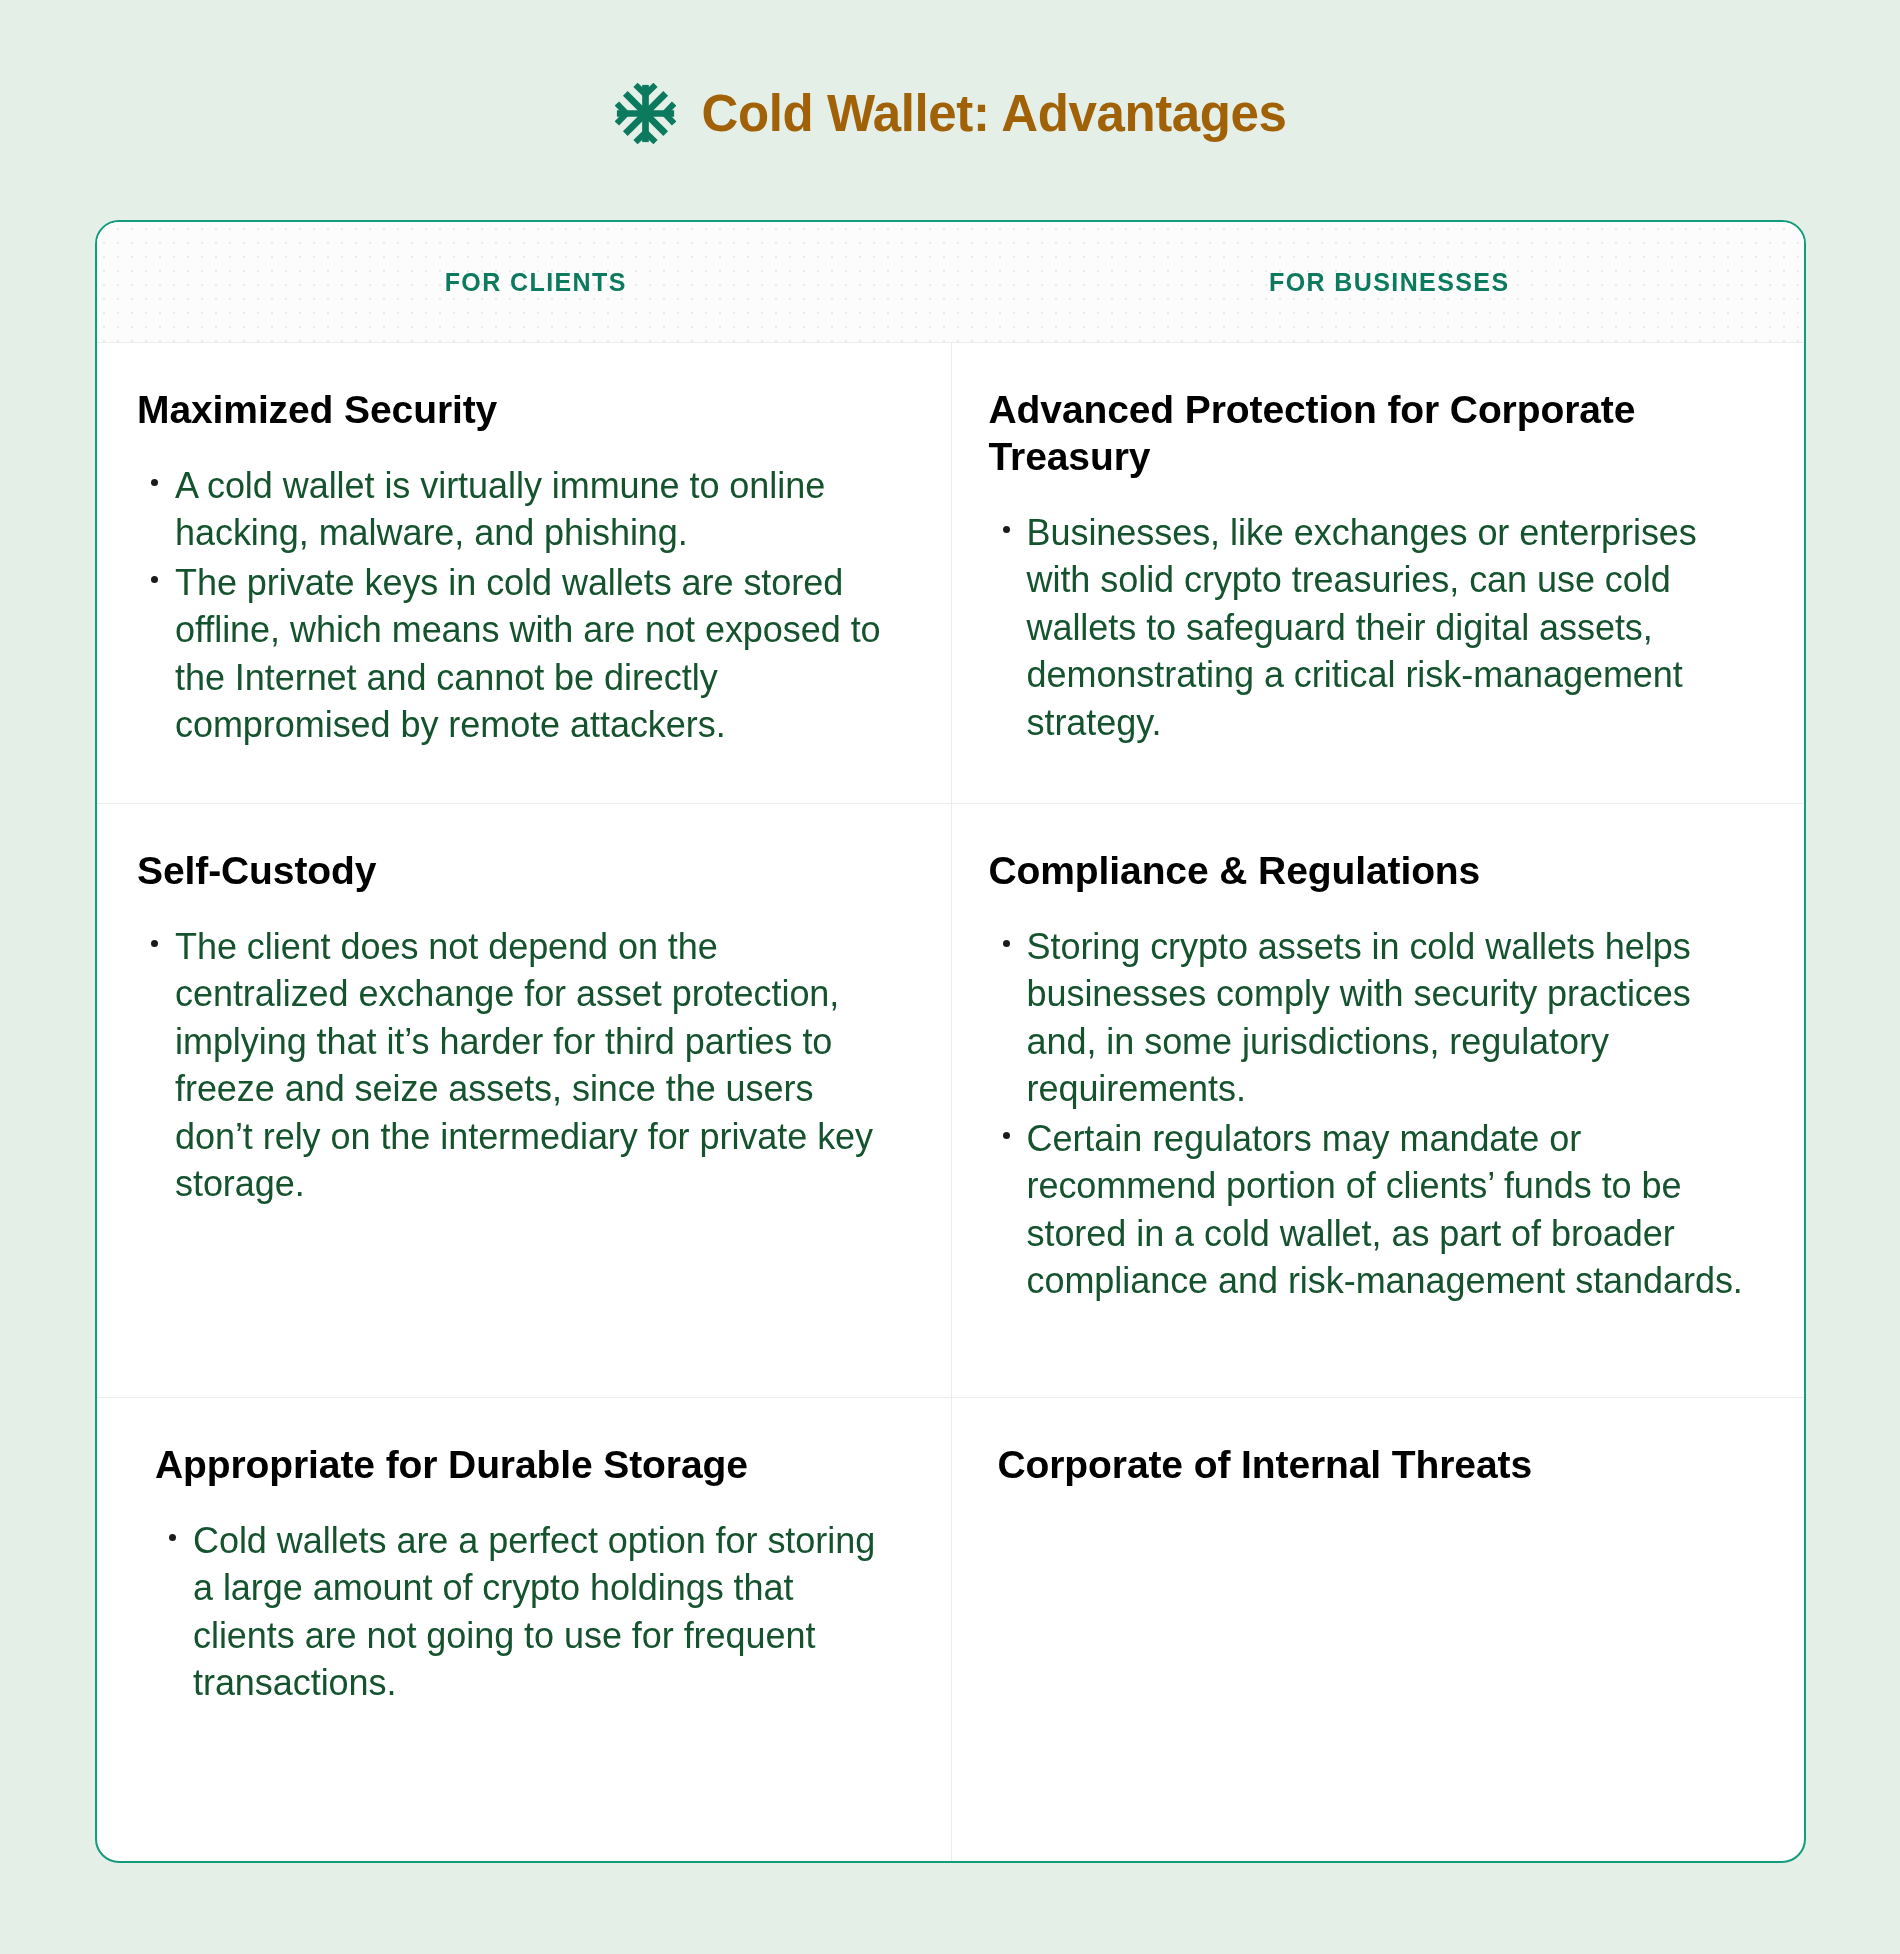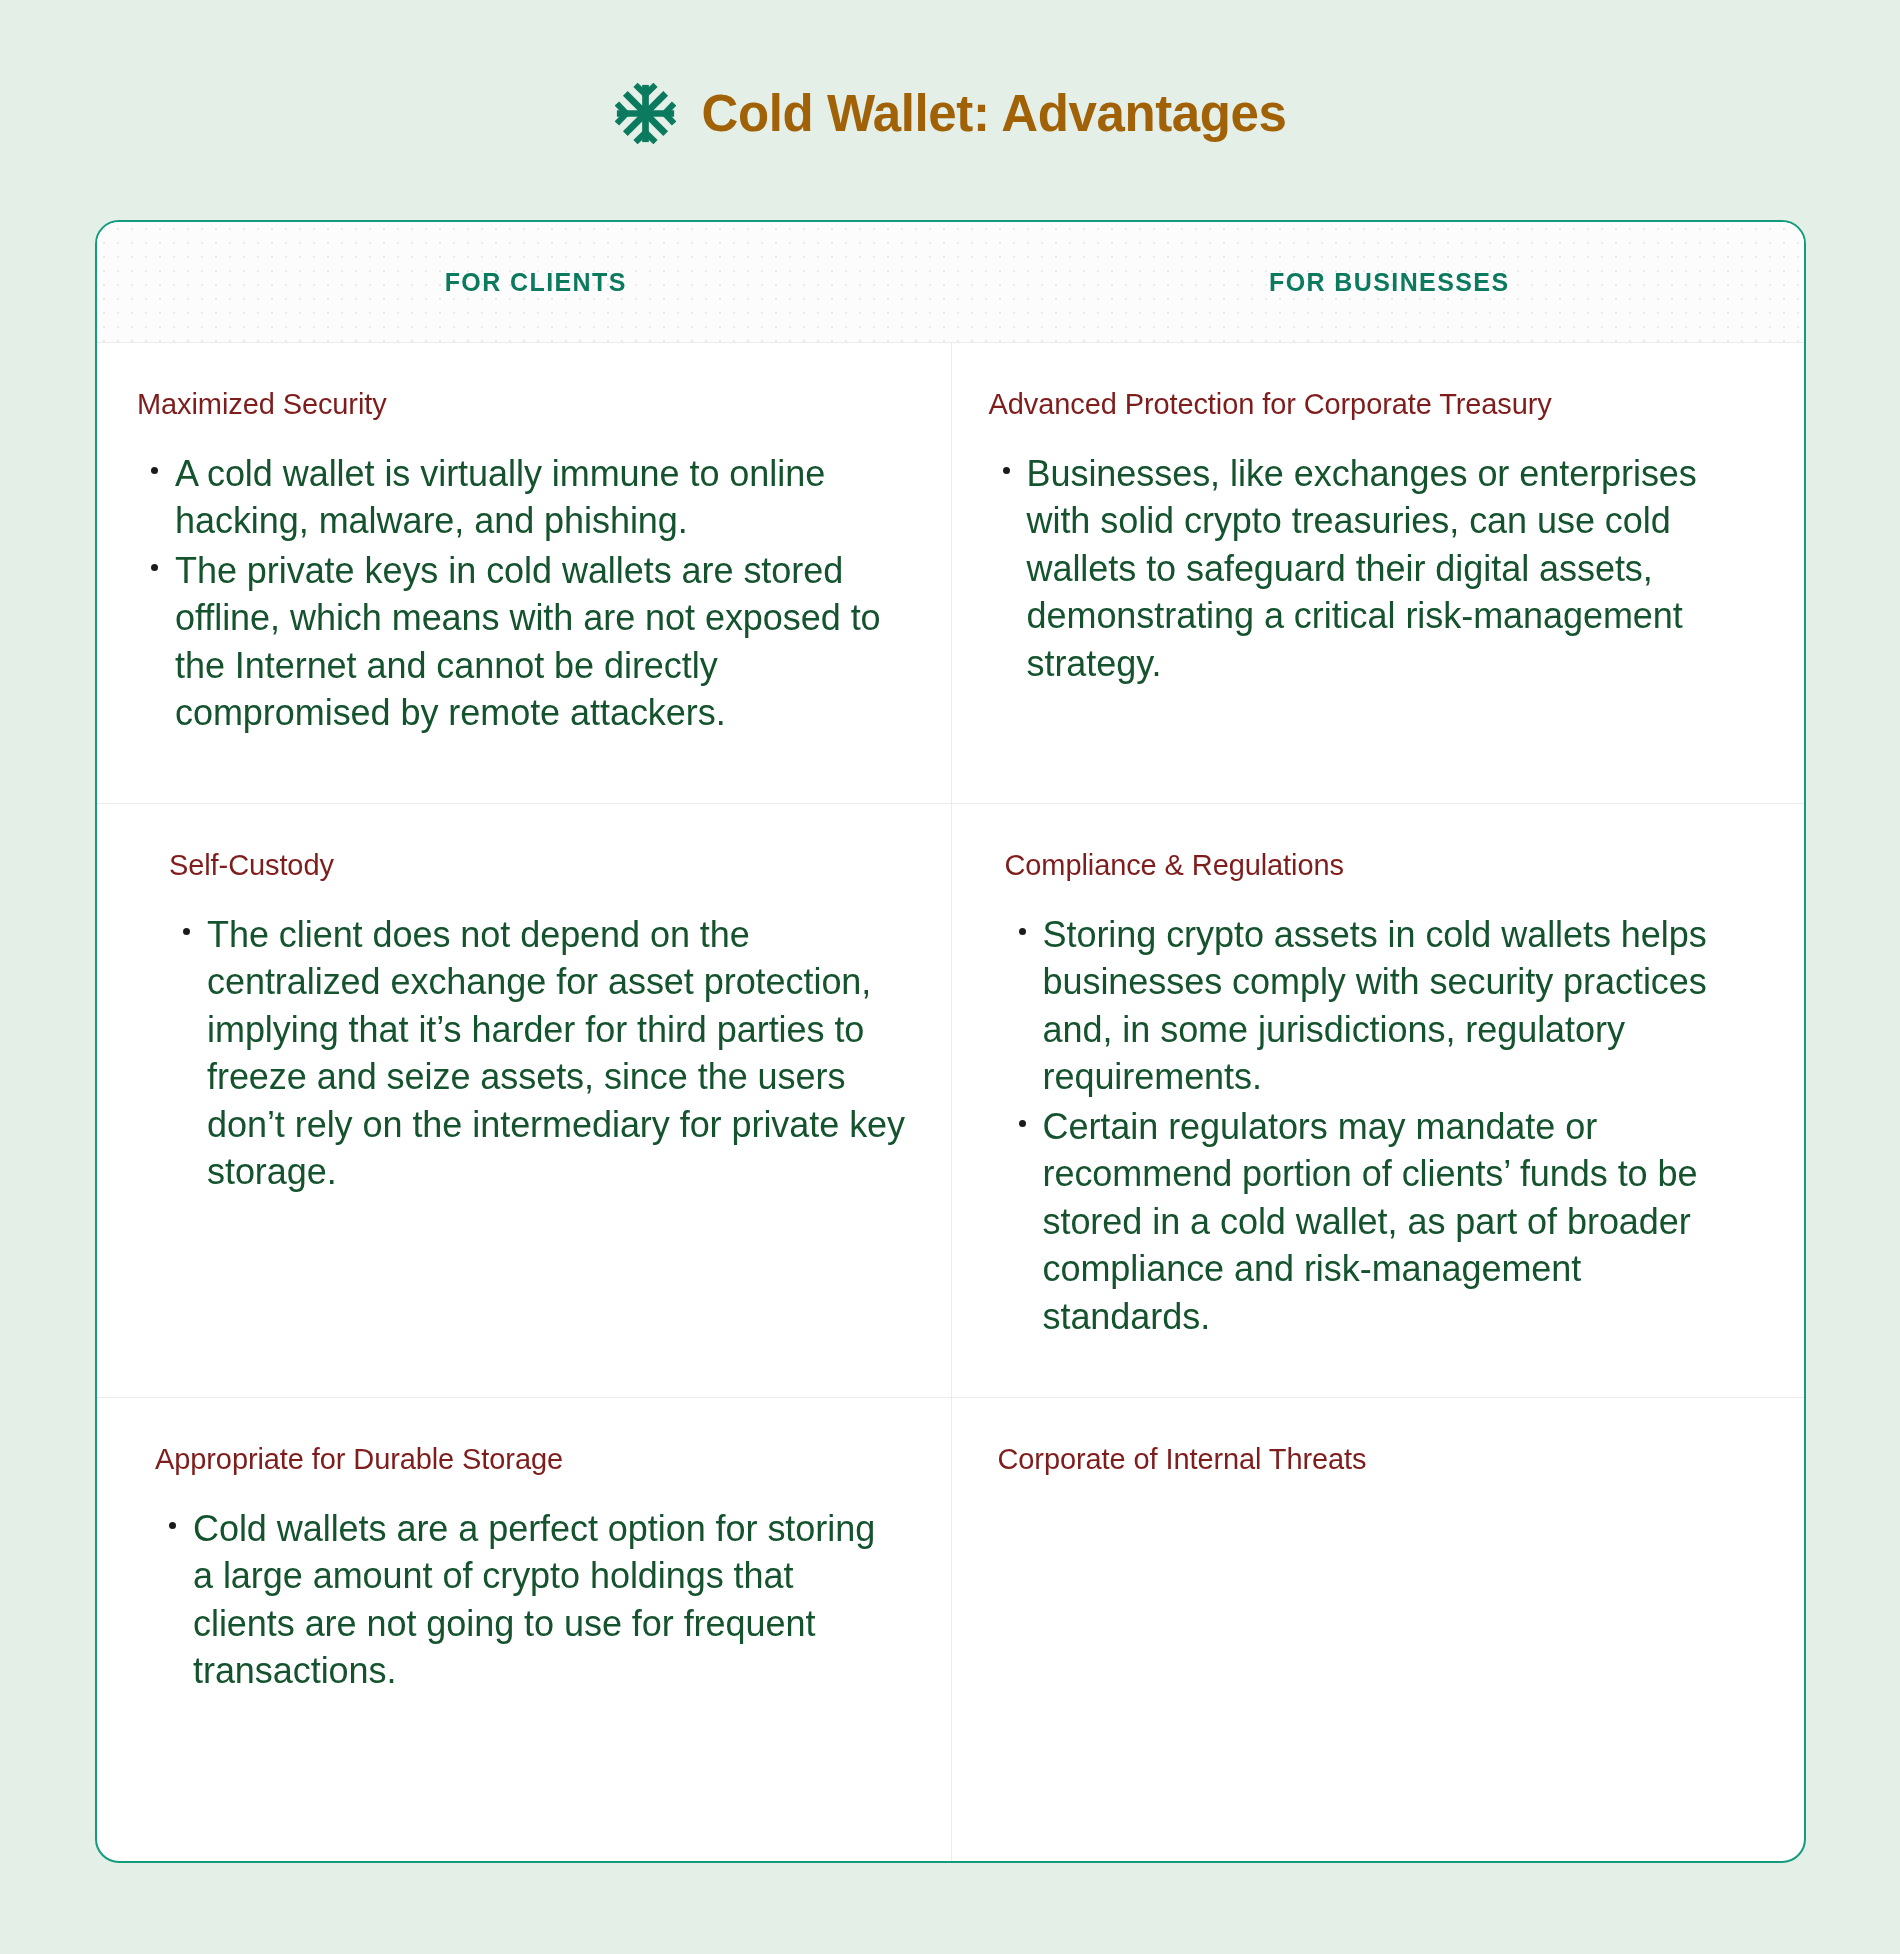--- a/index.html
+++ b/index.html
@@ -102,23 +102,23 @@
     padding: 44px 57px 51px 40px;
     min-width: 0;
   }
 
   .cell.right {
     padding-left: 38px;
     padding-right: 55px;
   }
 
   .cell-title {
-    font-size: 29px;
-    font-weight: 400;
-    color: #7f1d1d;
+    font-size: 39px;
+    font-weight: 700;
+    color: #000000;
     line-height: 1.2;
     margin-bottom: 28px;
     letter-spacing: -0.1px;
   }
 
   ul.bullets {
     list-style: none;
     margin: 0;
     padding: 0;
   }
@@ -150,21 +150,21 @@
     left: 50%;
     top: 121px;
     bottom: 0;
     width: 1px;
     background: #e9eeea;
     pointer-events: none;
   }
 
   
   .row-1 { min-height: 461px; }
-  .row-2 { min-height: 594px; padding-left: 32px; }
+  .row-2 { min-height: 594px; }
   .row-3 { min-height: 465px; margin-left: 18px; }
 </style>
 </head>
 <body>
 
 <div class="page">
 
   <div class="title-bar">
     <svg class="snowflake-icon" viewBox="0 0 64 64" aria-hidden="true">
       <g stroke="#0b7a5e" stroke-width="7" stroke-linecap="butt">

